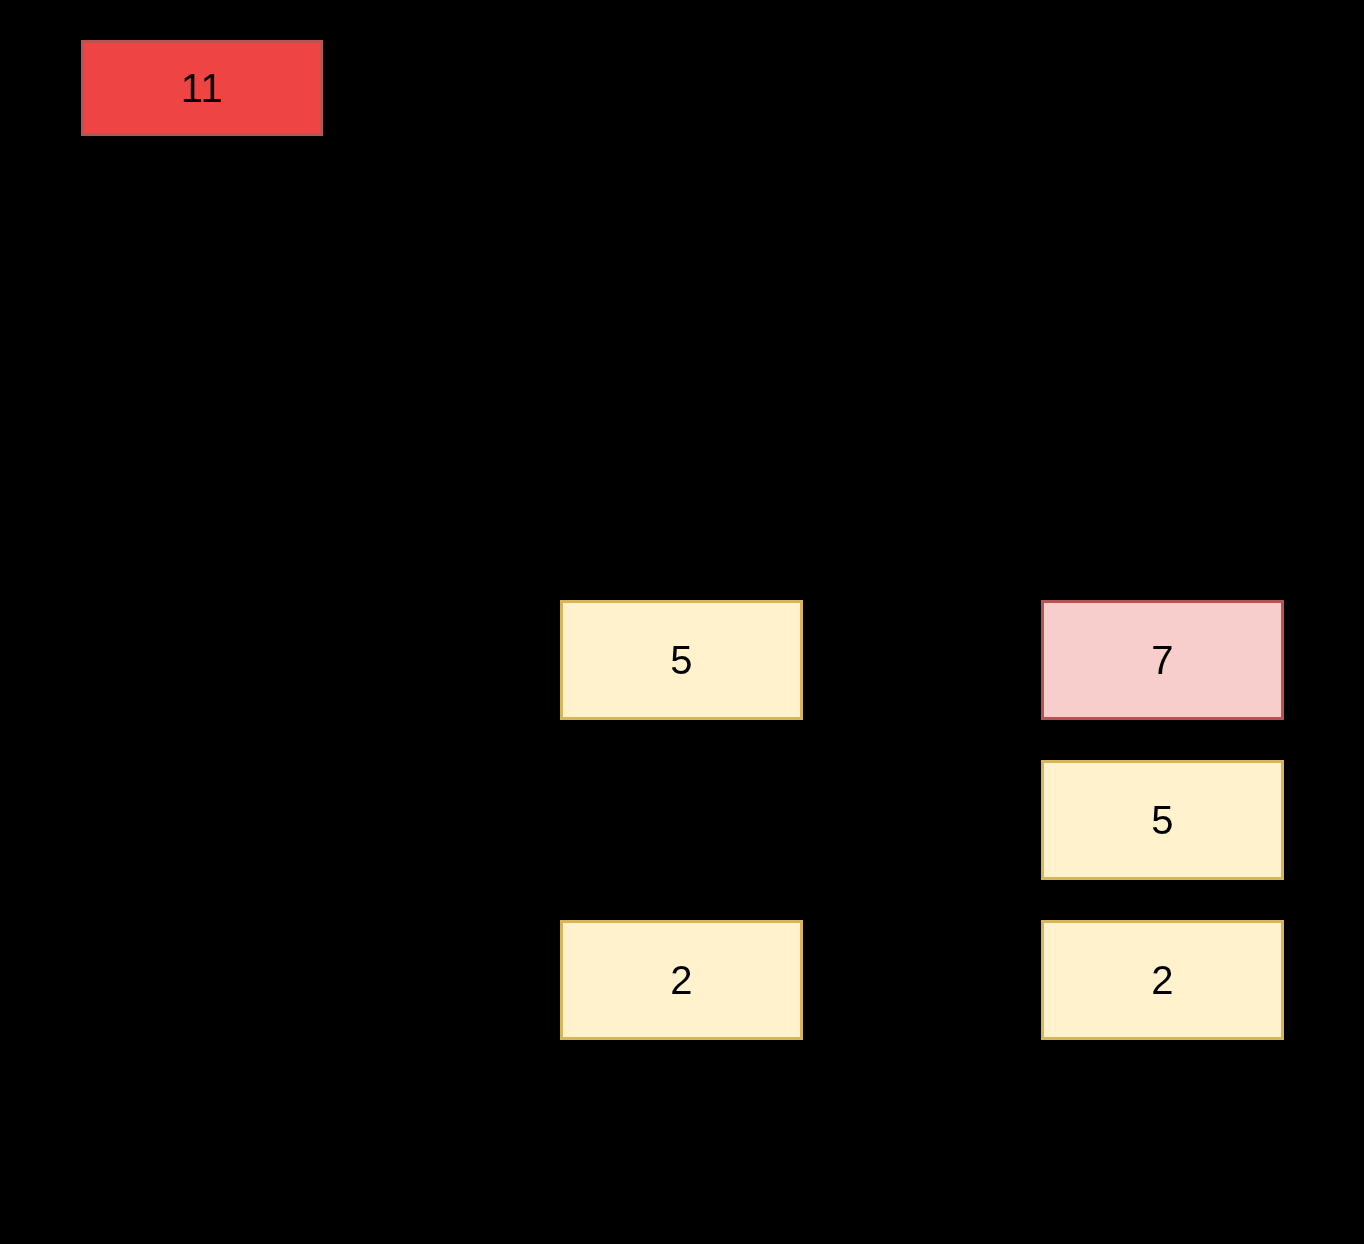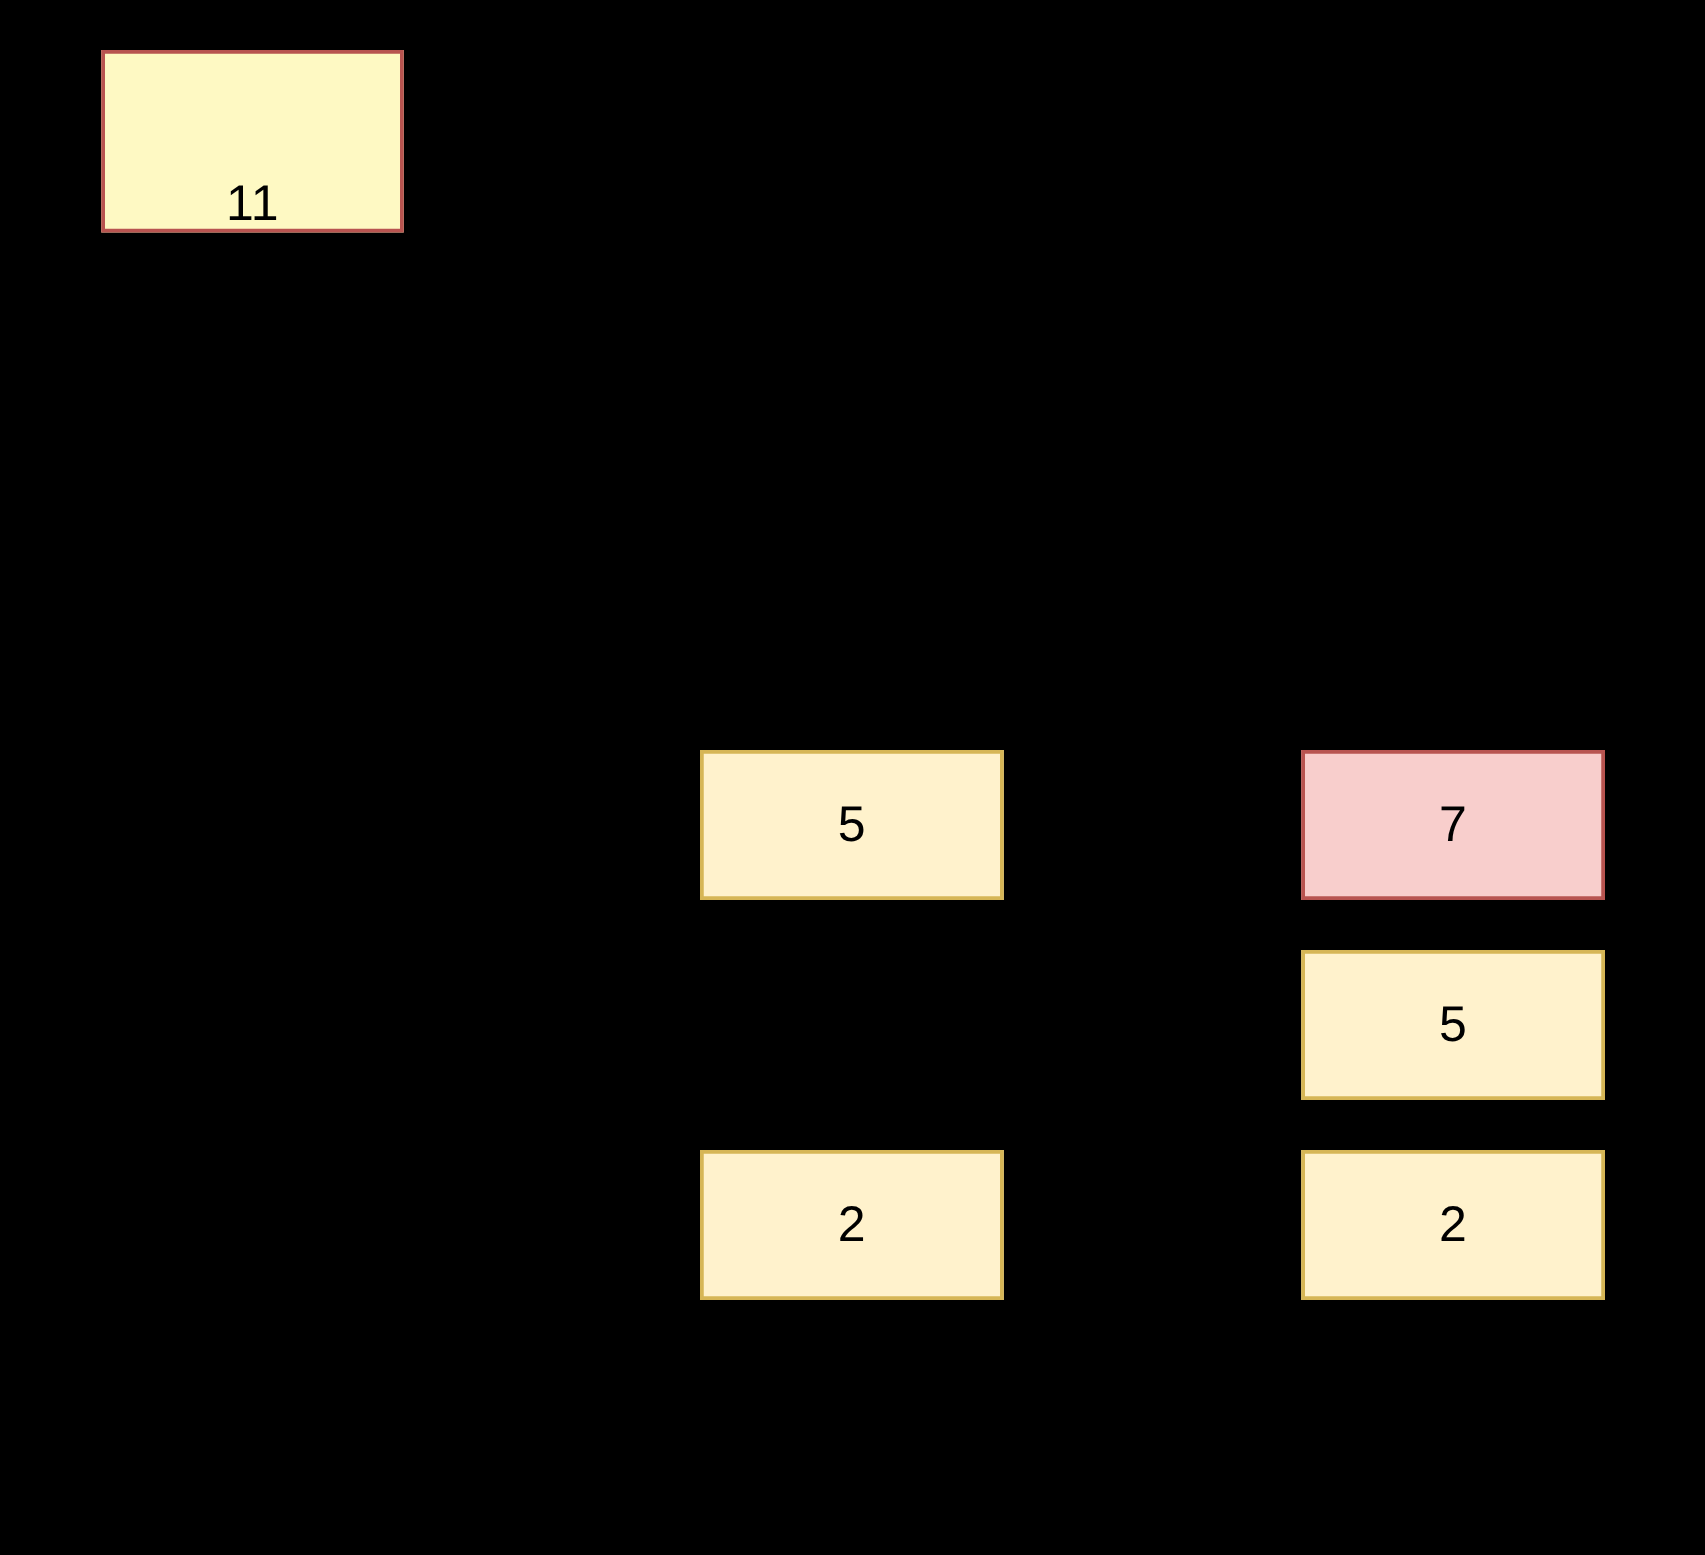--- a/index.html
+++ b/index.html
@@ -42,21 +42,21 @@
   }
   .node.fill-yellow {
     background: #fff2cc;
     border-color: #d6b656;
   }
 </style>
 </head>
 <body>
 
 <div id="canvas" style="width: 1364px; height: 1244px; background: rgb(0, 0, 0);">
-    <div class="node fill-pink" style="left: 81px; top: 40px; width: 242px; height: 146px; background: #fef9c3; border-color: rgb(184, 84, 80); align-items: flex-end;">
+    <div class="node fill-pink" style="left: 81px; top: 40px; width: 242px; height: 96px; background: #ef4444; border-color: rgb(184, 84, 80);">
       <span class="node-label">11</span>
     </div>
     <div class="node fill-yellow" style="left: 560px; top: 600px; width: 243px; height: 120px; background: rgb(255, 242, 204); border-color: rgb(214, 182, 86);">
       <span class="node-label">5</span>
     </div>
     <div class="node fill-pink" style="left: 1041px; top: 600px; width: 243px; height: 120px; background: rgb(248, 206, 204); border-color: rgb(184, 84, 80);">
       <span class="node-label">7</span>
     </div>
     <div class="node fill-yellow" style="left: 1041px; top: 760px; width: 243px; height: 120px; background: rgb(255, 242, 204); border-color: rgb(214, 182, 86);">
       <span class="node-label">5</span>

